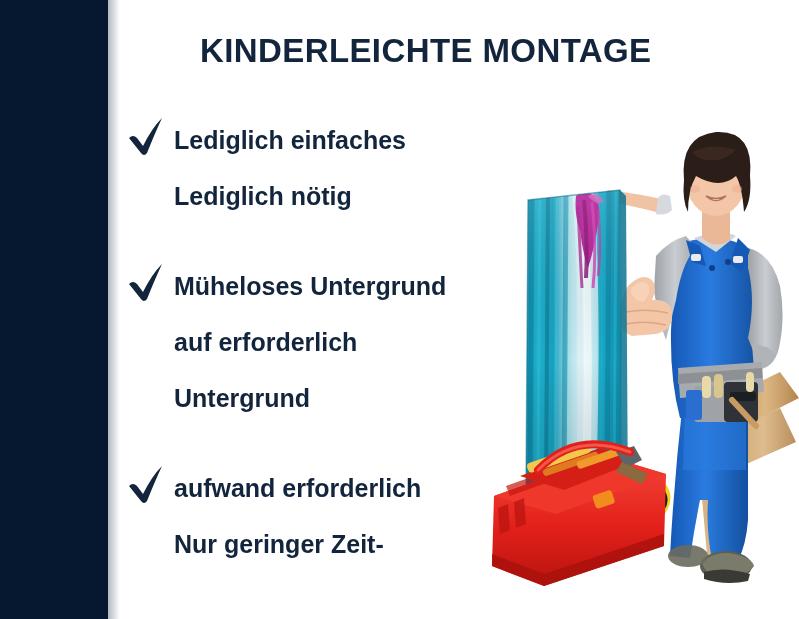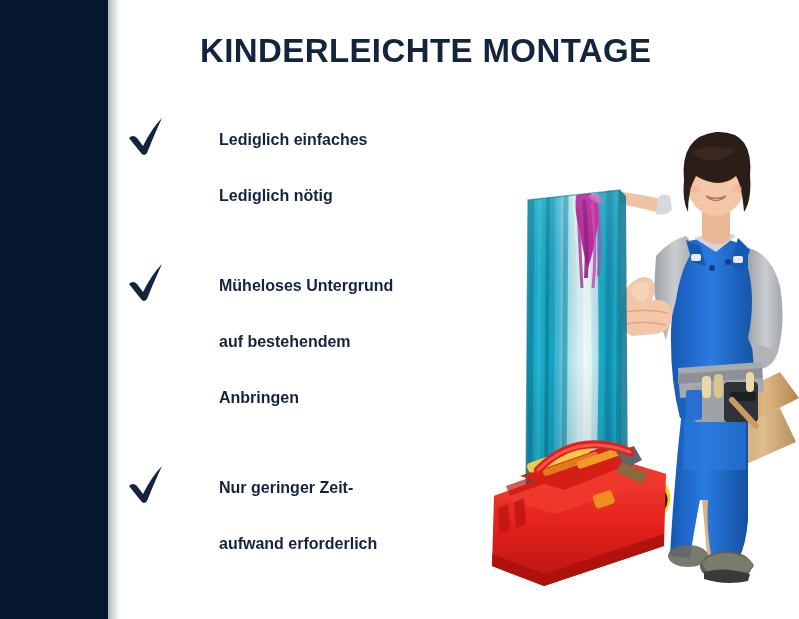--- a/index.html
+++ b/index.html
@@ -94,24 +94,23 @@
   }
   .check-icon svg { display: block; }
 
   .benefit-lines {
     margin-left: 8px;
   }
   .benefit-line {
     color: #13253c;
     font-family: "Liberation Sans", sans-serif;
     font-weight: bold;
-    font-size: 16px;
+    font-size: 25px;
     line-height: 56px;
     white-space: nowrap;
-    margin-left: 45px;
   }
 
   
   .photo {
     position: absolute;
     left: 480px;
     top: 0;
     width: 319px;
     height: 619px;
     z-index: 2;
@@ -338,32 +337,32 @@
     </div>
 
     <div class="benefit">
       <span class="check-icon">
         <svg width="40" height="44" viewBox="0 0 40 44" xmlns="http://www.w3.org/2000/svg">
           <path d="M3 24 Q7 20 11 24 L17 32 Q26 14 36 4 Q29 19 21 39 Q18 43 15 39 Z" fill="#13253c"></path>
         </svg>
       </span>
       <span class="benefit-lines">
         <div class="benefit-line">Müheloses Untergrund</div>
-        <div class="benefit-line">auf bestehendem</div>
-        <div class="benefit-line">Anbringen</div>
+        <div class="benefit-line">auf erforderlich</div>
+        <div class="benefit-line">Untergrund</div>
       </span>
     </div>
 
     <div class="benefit">
       <span class="check-icon">
         <svg width="40" height="44" viewBox="0 0 40 44" xmlns="http://www.w3.org/2000/svg">
           <path d="M3 24 Q7 20 11 24 L17 32 Q26 14 36 4 Q29 19 21 39 Q18 43 15 39 Z" fill="#13253c"></path>
         </svg>
       </span>
       <span class="benefit-lines">
+        <div class="benefit-line">aufwand erforderlich</div>
         <div class="benefit-line">Nur geringer Zeit-</div>
-        <div class="benefit-line">aufwand erforderlich</div>
       </span>
     </div>
 
   </div>
 
 </div>
 
 </body></html>

